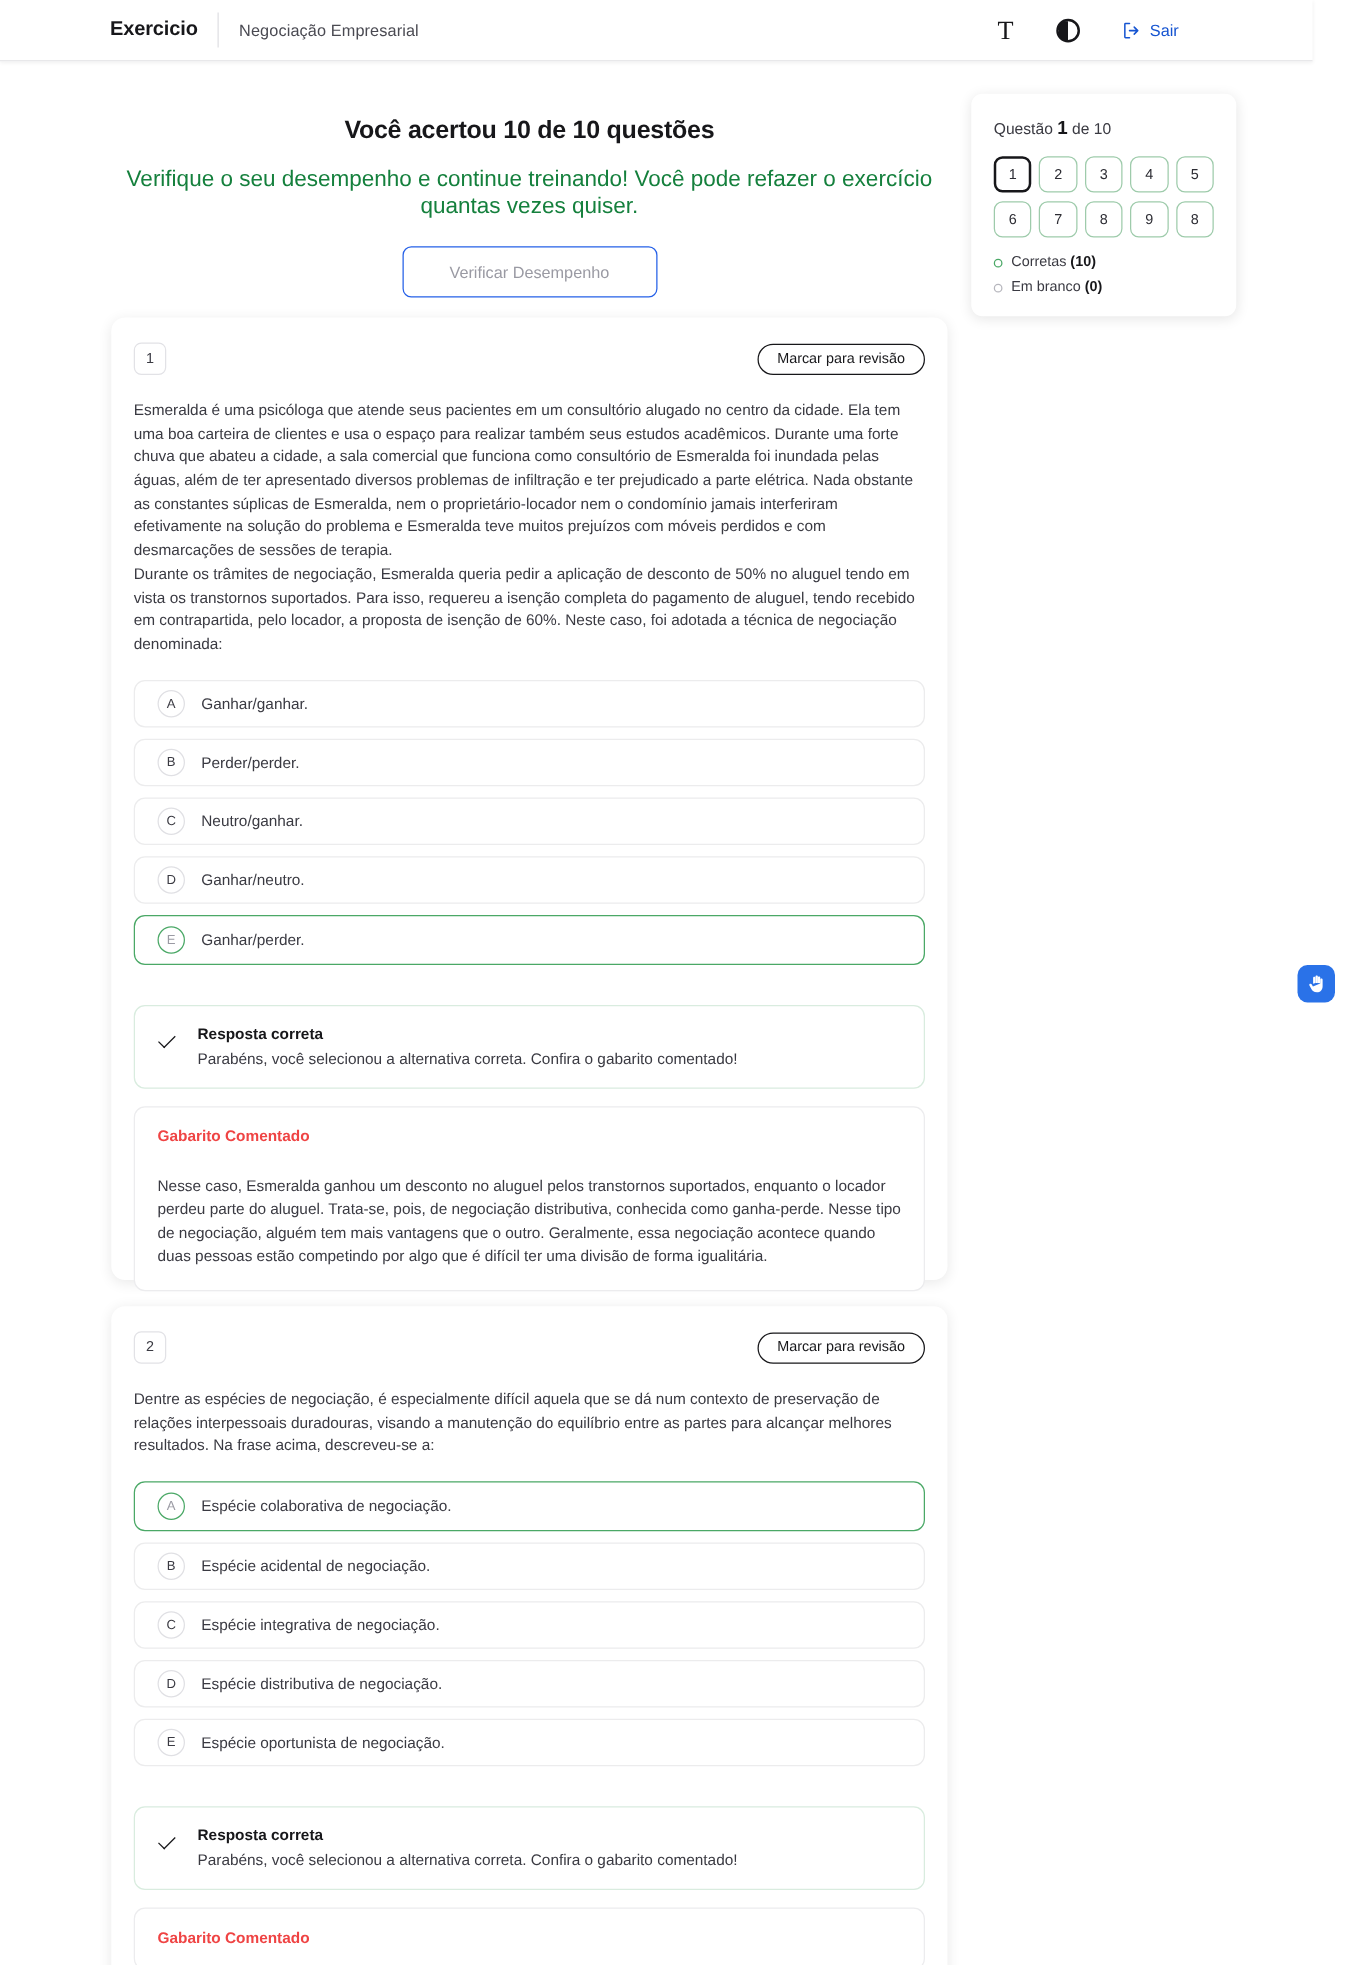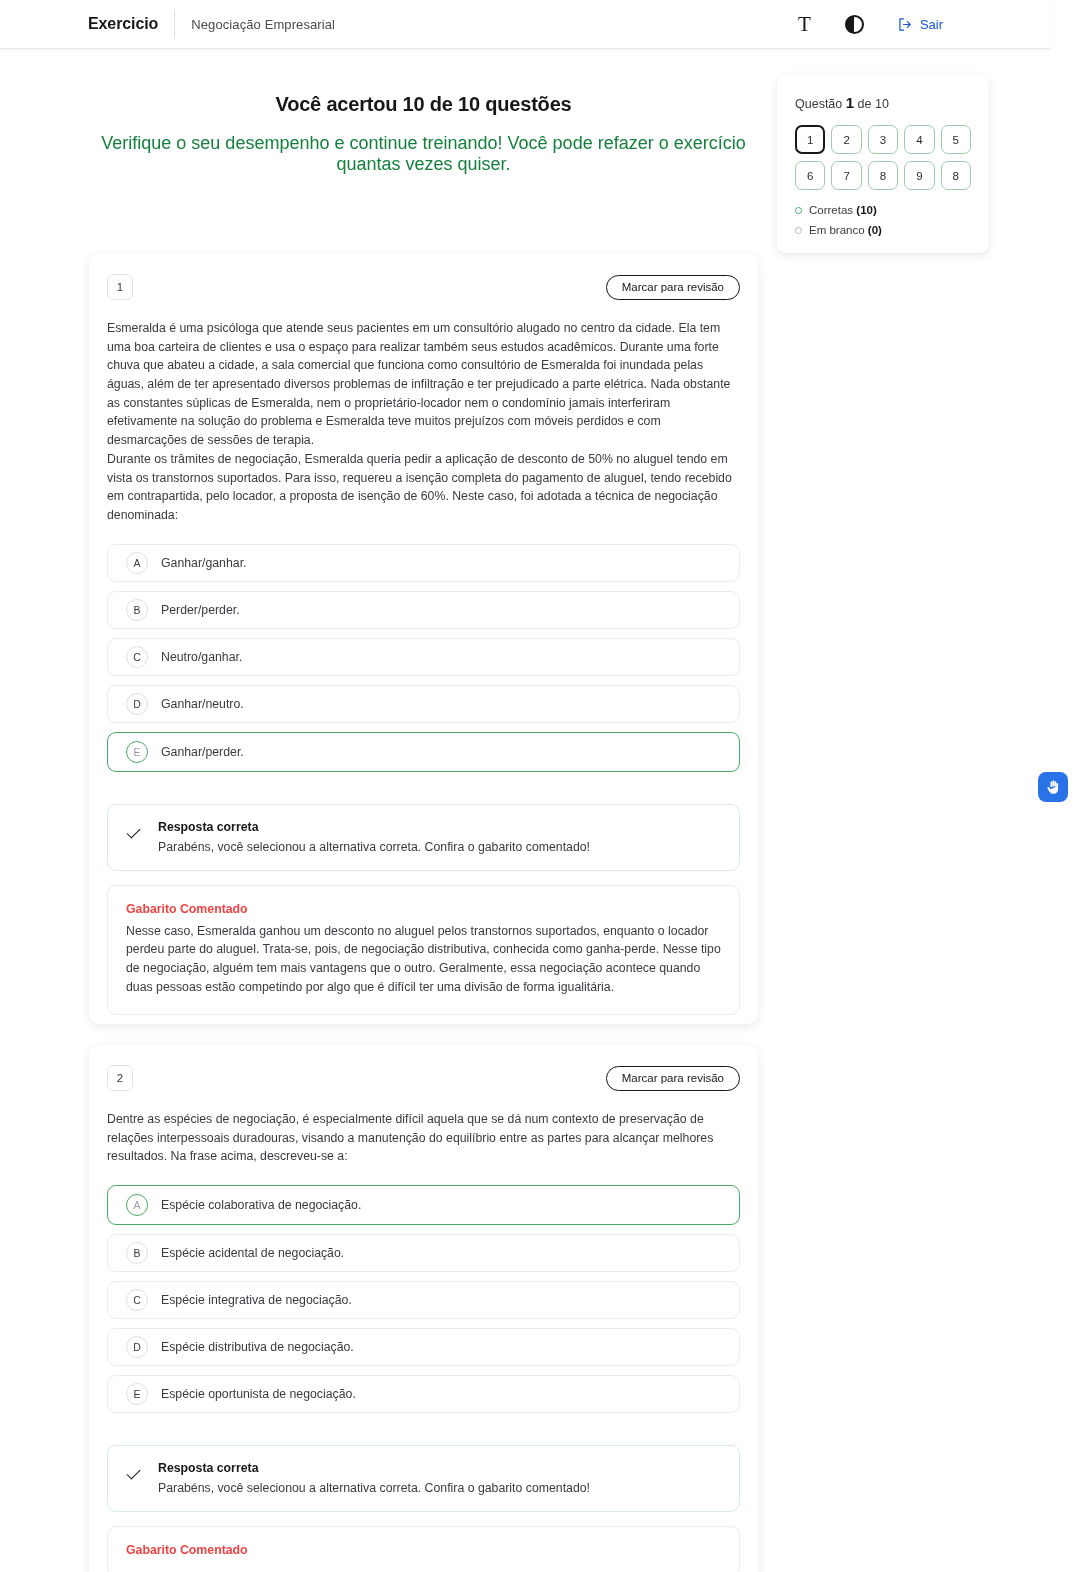--- a/index.html
+++ b/index.html
@@ -319,21 +319,21 @@
     border: 1.2px solid #ececee;
     border-radius: 9px;
     background: #ffffff;
   }
   .rat-title {
     font-size: 12.3px;
     font-weight: 700;
     color: #ef4444;
   }
   .rat-body {
-    margin-top: 6px;
+    margin-top: 24px;
     font-size: 12.3px;
     line-height: 1.52;
     color: #3a3a42;
   }
 
   
   .vlibras {
     position: absolute;
     top: 772px;
     left: 1038px;
@@ -370,20 +370,21 @@
       <span>Sair</span>
     </div>
   </div>
 </div>
 
 <div class="page">
 
   <div class="summary">
     <div class="summary-title">Você acertou 10 de 10 questões</div>
     <div class="summary-sub">Verifique o seu desempenho e continue treinando! Você pode refazer o exercício quantas vezes quiser.</div>
+    <button class="btn-perf">Verificar Desempenho</button>
   </div>
 
   <div class="navpanel">
     <div class="navpanel-title">
       <span>Questão</span>
       <b>1</b>
       <span>de 10</span>
     </div>
     <div class="navgrid" id="navgrid">
         <div class="navbtn active">1</div>

